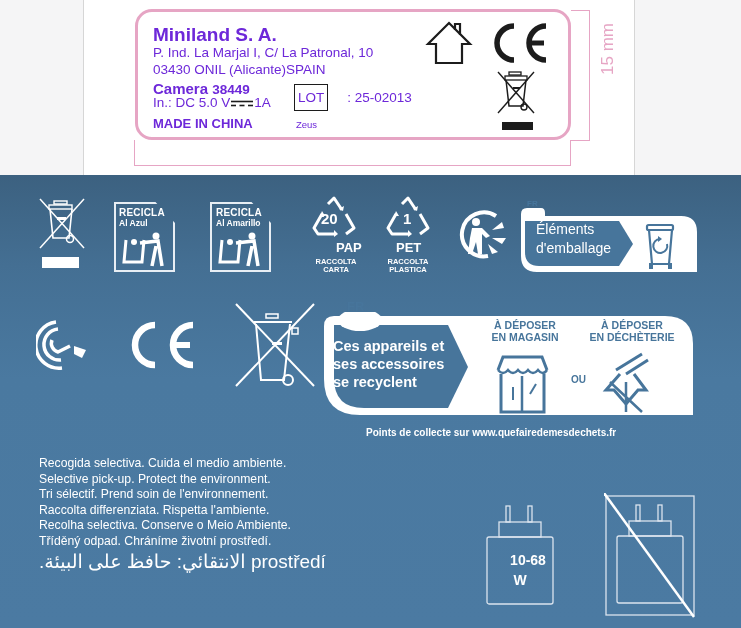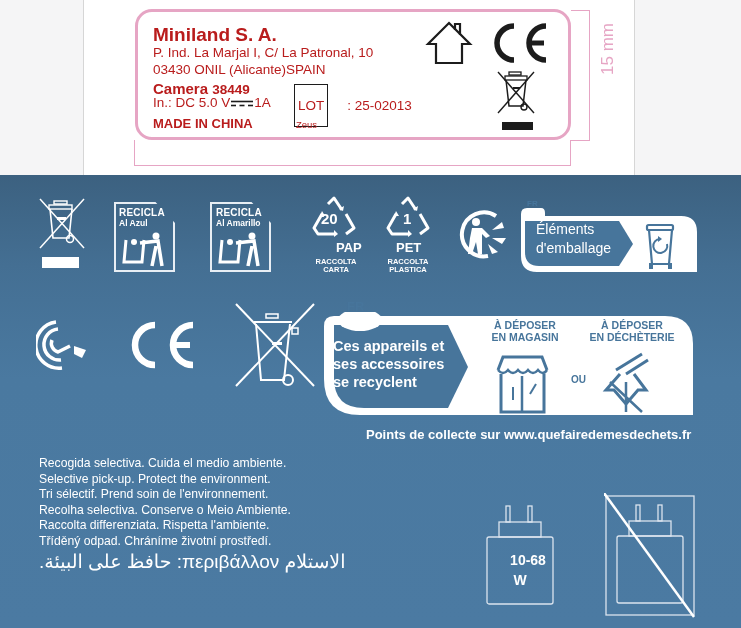--- a/index.html
+++ b/index.html
@@ -7,48 +7,48 @@
   body { position: relative; font-family: "DejaVu Sans", sans-serif; background: #f4f4f5; }
   .abs { position: absolute; }
 
   
   .top-area { left: 0; top: 0; width: 741px; height: 175px; background: #f5f5f6; }
   .top-white { left: 83px; top: 0; width: 552px; height: 175px; background: #ffffff; border-left: 1px solid #d6d6d6; border-right: 1px solid #d6d6d6; }
   .label-box { left: 135px; top: 9px; width: 436px; height: 131px; border: 3px solid #e6a5c4; border-radius: 17px; background: #fff; }
   .dim-bottom { left: 134px; top: 140px; width: 437px; height: 26px; border-left: 1.5px solid #e6a5c4; border-right: 1.5px solid #e6a5c4; border-bottom: 1.5px solid #e6a5c4; }
   .dim-right { left: 571px; top: 10px; width: 19px; height: 131px; border-top: 1.5px solid #e6a5c4; border-right: 1.5px solid #e6a5c4; border-bottom: 1.5px solid #e6a5c4; }
   .dim-text { left: 598px; top: 75px; color: #e6a5c4; font-family: "Liberation Sans", sans-serif; font-size: 17px; transform: rotate(-90deg); transform-origin: left top; white-space: nowrap; }
-  .lbl { color: #b91c1c; font-family: "Liberation Sans", sans-serif; white-space: nowrap; }
+  .lbl { color: #6d28d9; font-family: "Liberation Sans", sans-serif; white-space: nowrap; }
   .company { left: 153px; top: 24px; font-size: 19px; font-weight: bold; }
   .addr1 { left: 153px; top: 45px; font-size: 13.5px; }
   .addr2 { left: 153px; top: 62px; font-size: 13.5px; }
   .product { left: 153px; top: 80px; font-size: 15px; font-weight: bold; }
   .product .num { font-weight: bold; font-size: 13.5px; }
   .input { left: 153px; top: 95px; font-size: 13.5px; }
   .made { left: 153px; top: 116px; font-size: 13px; font-weight: bold; }
   .brand { left: 296px; top: 119px; font-size: 9.5px; }
   .lot { left: 294px; top: 84px; font-size: 13.5px; display: flex; align-items: center; }
-  .lot-box { border: 1px solid #1c1c1c; padding: 12px 3px; line-height: 17px; }
+  .lot-box { border: 1px solid #1c1c1c; padding: 4px 3px; line-height: 17px; }
   .dc-sym { display: inline-block; width: 22px; height: 7px; vertical-align: middle; margin: 0 1px; }
 
   
   .blue { left: 0; top: 175px; width: 741px; height: 453px; background: linear-gradient(180deg, #3c6180 0%, #446f93 20%, #4a79a0 45%, #4b7aa2 100%); }
   .wtxt { color: #ffffff; font-family: "Liberation Sans", sans-serif; white-space: nowrap; }
 
   .recicla-box { width: 61px; height: 70px; border: 2.5px solid #e8eef4; clip-path: polygon(0 0, 68% 0, 100% 30%, 100% 100%, 0 100%); }
   .recicla-title { font-size: 10px; font-weight: bold; line-height: 11px; letter-spacing: 0.2px; }
   .recicla-sub { font-size: 8.5px; font-weight: bold; line-height: 10px; }
 
   .fr-panel { left: 521px; top: 208px; width: 176px; height: 64px; }
   .fr2-panel { left: 320px; top: 312px; width: 377px; height: 105px; }
 
   .multilang { left: 39px; top: 456px; font-size: 12.2px; line-height: 15.6px; color: #ffffff; font-family: "Liberation Sans", sans-serif; }
   .multilang div { white-space: nowrap; }
   .arabic { font-size: 19px; line-height: 22px; direction: rtl; text-align: left; margin-top: 1px; }
-  .url { left: 366px; top: 427px; font-size: 13px; font-weight: bold; }
+  .url { left: 366px; top: 427px; font-size: 10px; font-weight: bold; }
 </style>
 </head>
 <body>
 
 <div class="abs top-area"></div>
 <div class="abs top-white"></div>
 <div class="abs dim-bottom"></div>
 <div class="abs dim-right"></div>
 <div class="abs dim-text">15 mm</div>
 
@@ -224,24 +224,24 @@
   <div>EN DÉCHÈTERIE</div>
 </div>
 <div class="abs" style="left:571px;top:374px;font-size:10px;font-weight:bold;color:#47759b;font-family:'Liberation Sans',sans-serif">OU</div>
 
 <div class="abs wtxt url">Points de collecte sur www.quefairedemesdechets.fr</div>
 
 <div class="abs multilang">
   <div>Recogida selectiva. Cuida el medio ambiente.</div>
   <div>Selective pick-up. Protect the environment.</div>
   <div>Tri sélectif. Prend soin de l'environnement.</div>
+  <div>Raccolta differenziata. Rispetta l'ambiente.</div>
   <div>Recolha selectiva. Conserve o Meio Ambiente.</div>
-  <div>Raccolta differenziata. Rispetta l'ambiente.</div>
   <div>Tříděný odpad. Chráníme životní prostředí.</div>
-  <div class="arabic">الاستلام περιβάλλον: حافظ على البيئة.</div>
+  <div class="arabic">prostředí الانتقائي: حافظ على البيئة.</div>
 </div>
 
 <svg class="abs" style="left:486px;top:504px" width="70" height="104" viewBox="0 0 70 104">
   <rect x="20" y="2" width="4" height="16" fill="none" stroke="#dbe4ee" stroke-width="1.3"></rect>
   <rect x="42" y="2" width="4" height="16" fill="none" stroke="#dbe4ee" stroke-width="1.3"></rect>
   <rect x="13" y="18" width="42" height="15" fill="none" stroke="#dbe4ee" stroke-width="1.3"></rect>
   <rect x="1" y="33" width="66" height="67" rx="2" fill="none" stroke="#dbe4ee" stroke-width="1.3"></rect>
 </svg>
 <div class="abs wtxt" style="left:487px;top:552px;width:82px;text-align:center;font-size:14px;font-weight:bold">10-68</div>
 <div class="abs wtxt" style="left:487px;top:572px;width:66px;text-align:center;font-size:14px;font-weight:bold">W</div>

